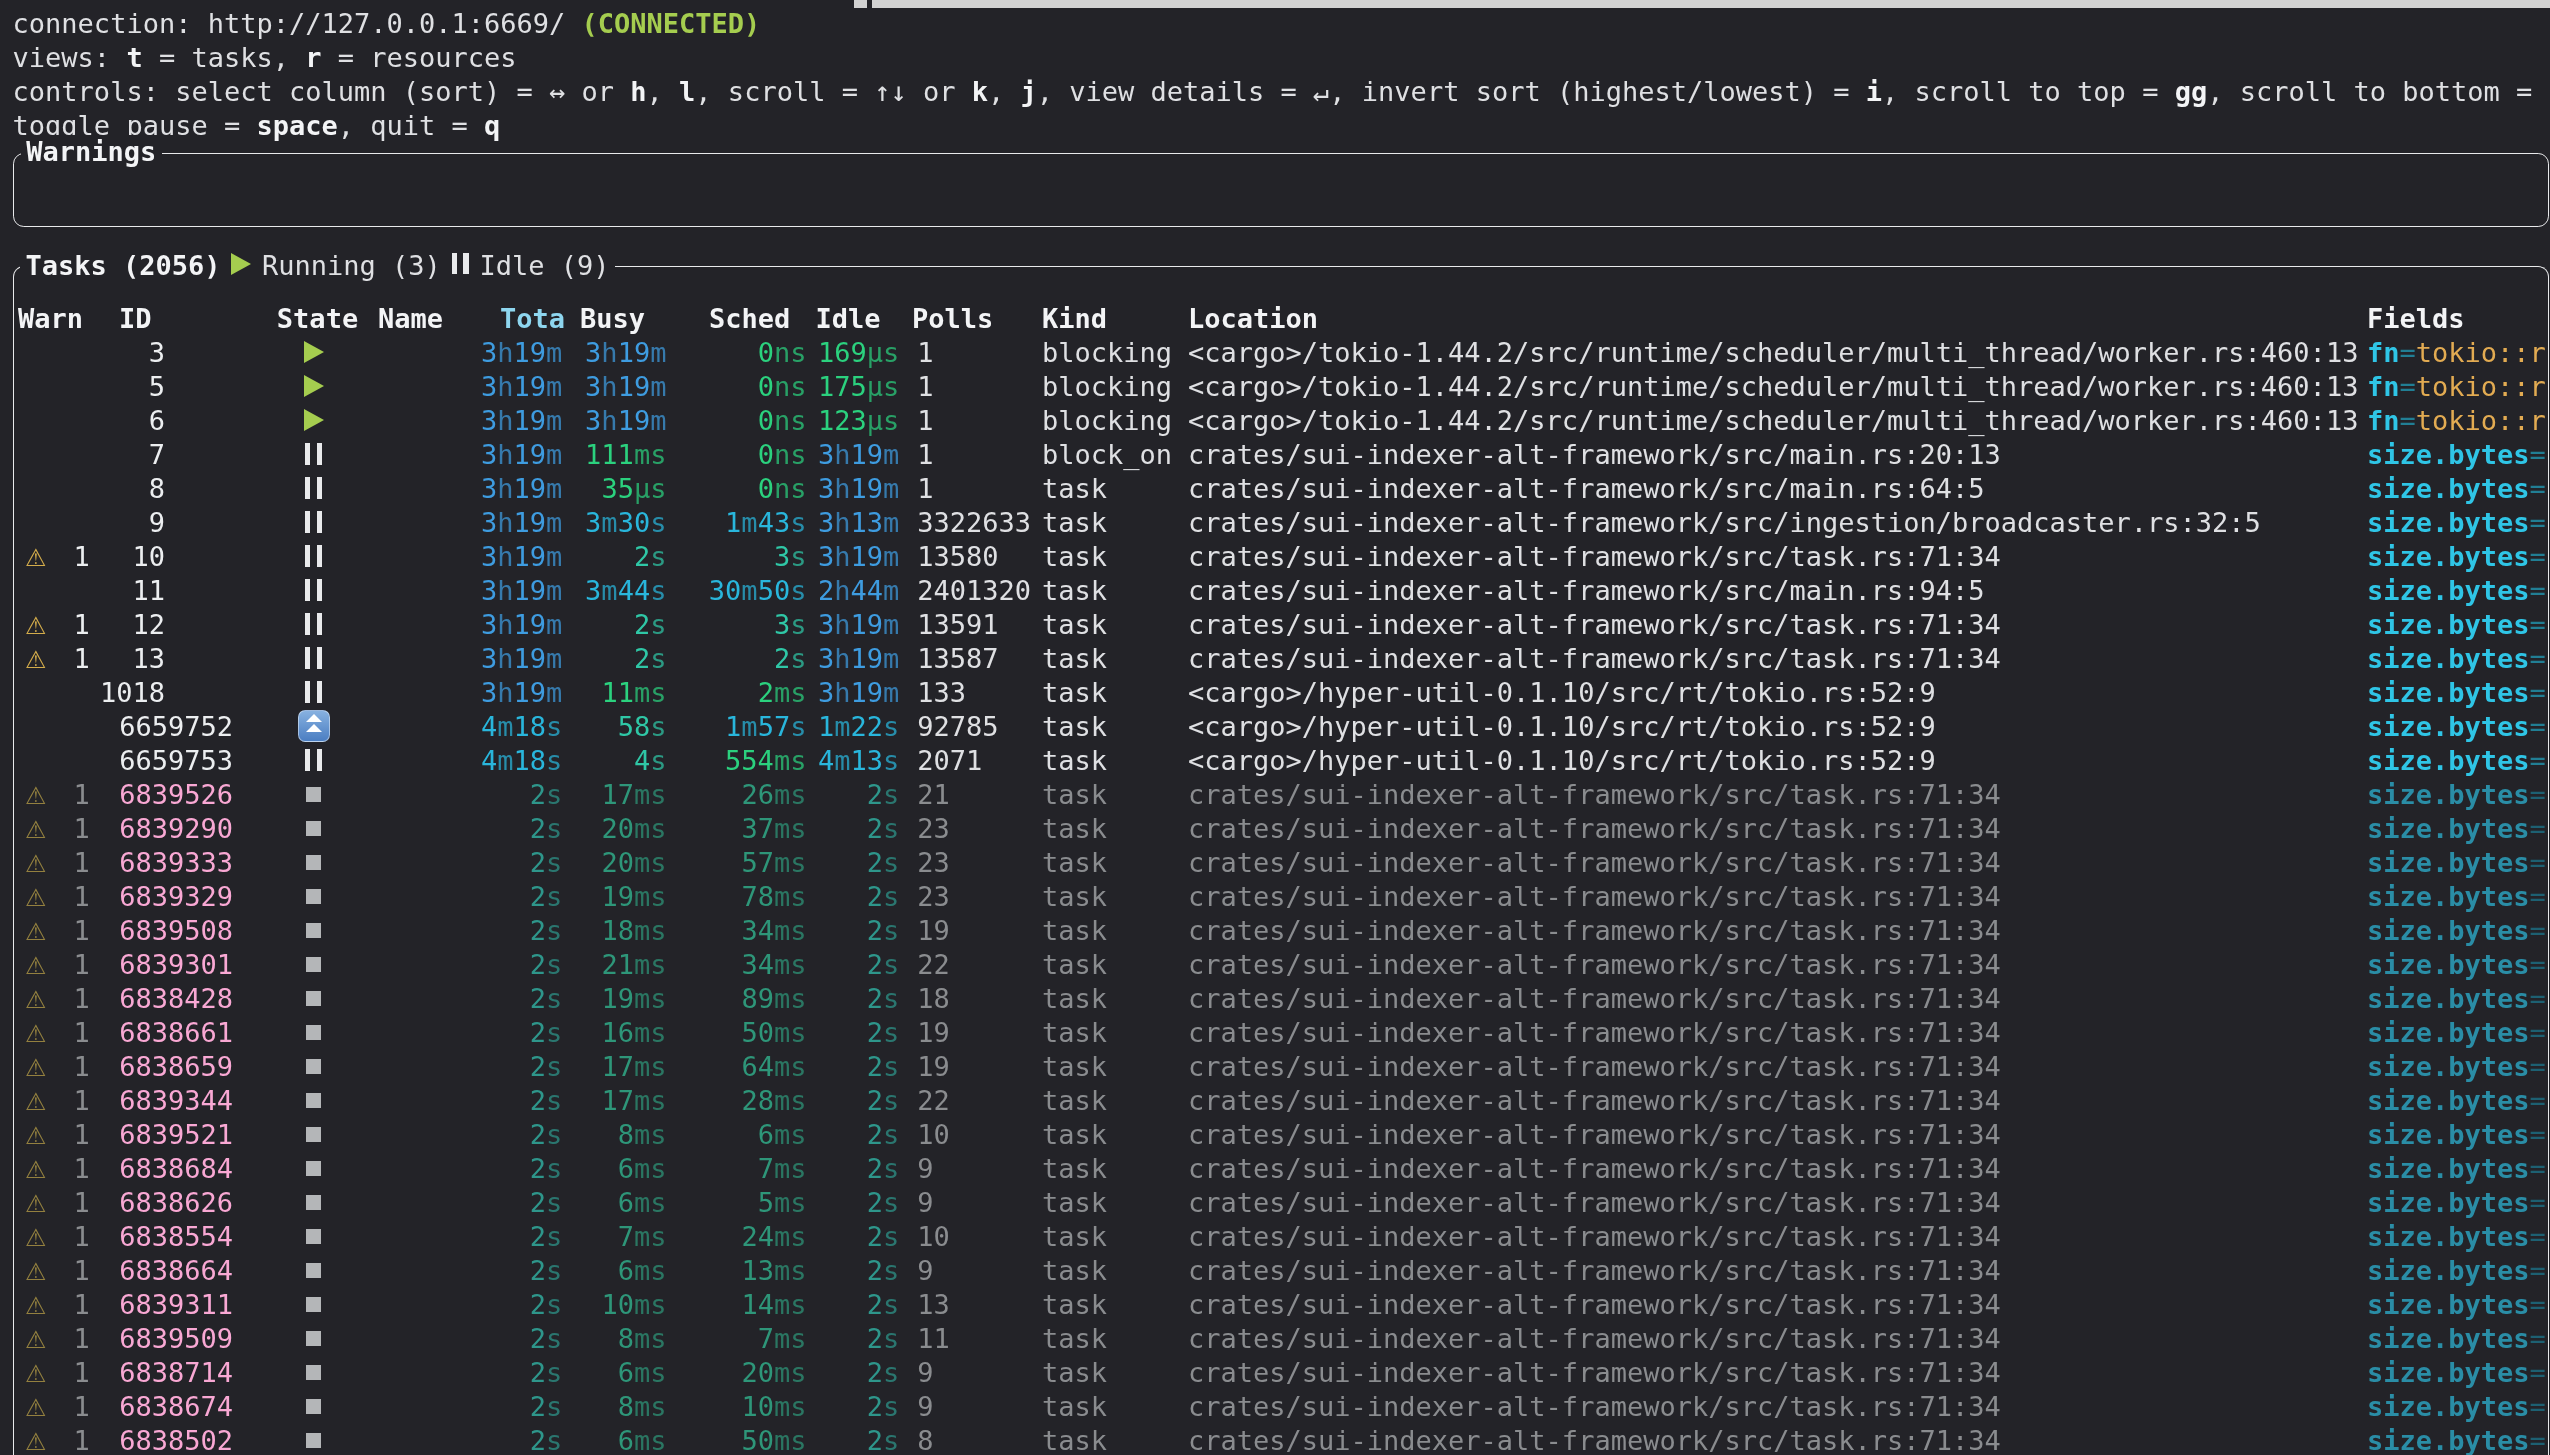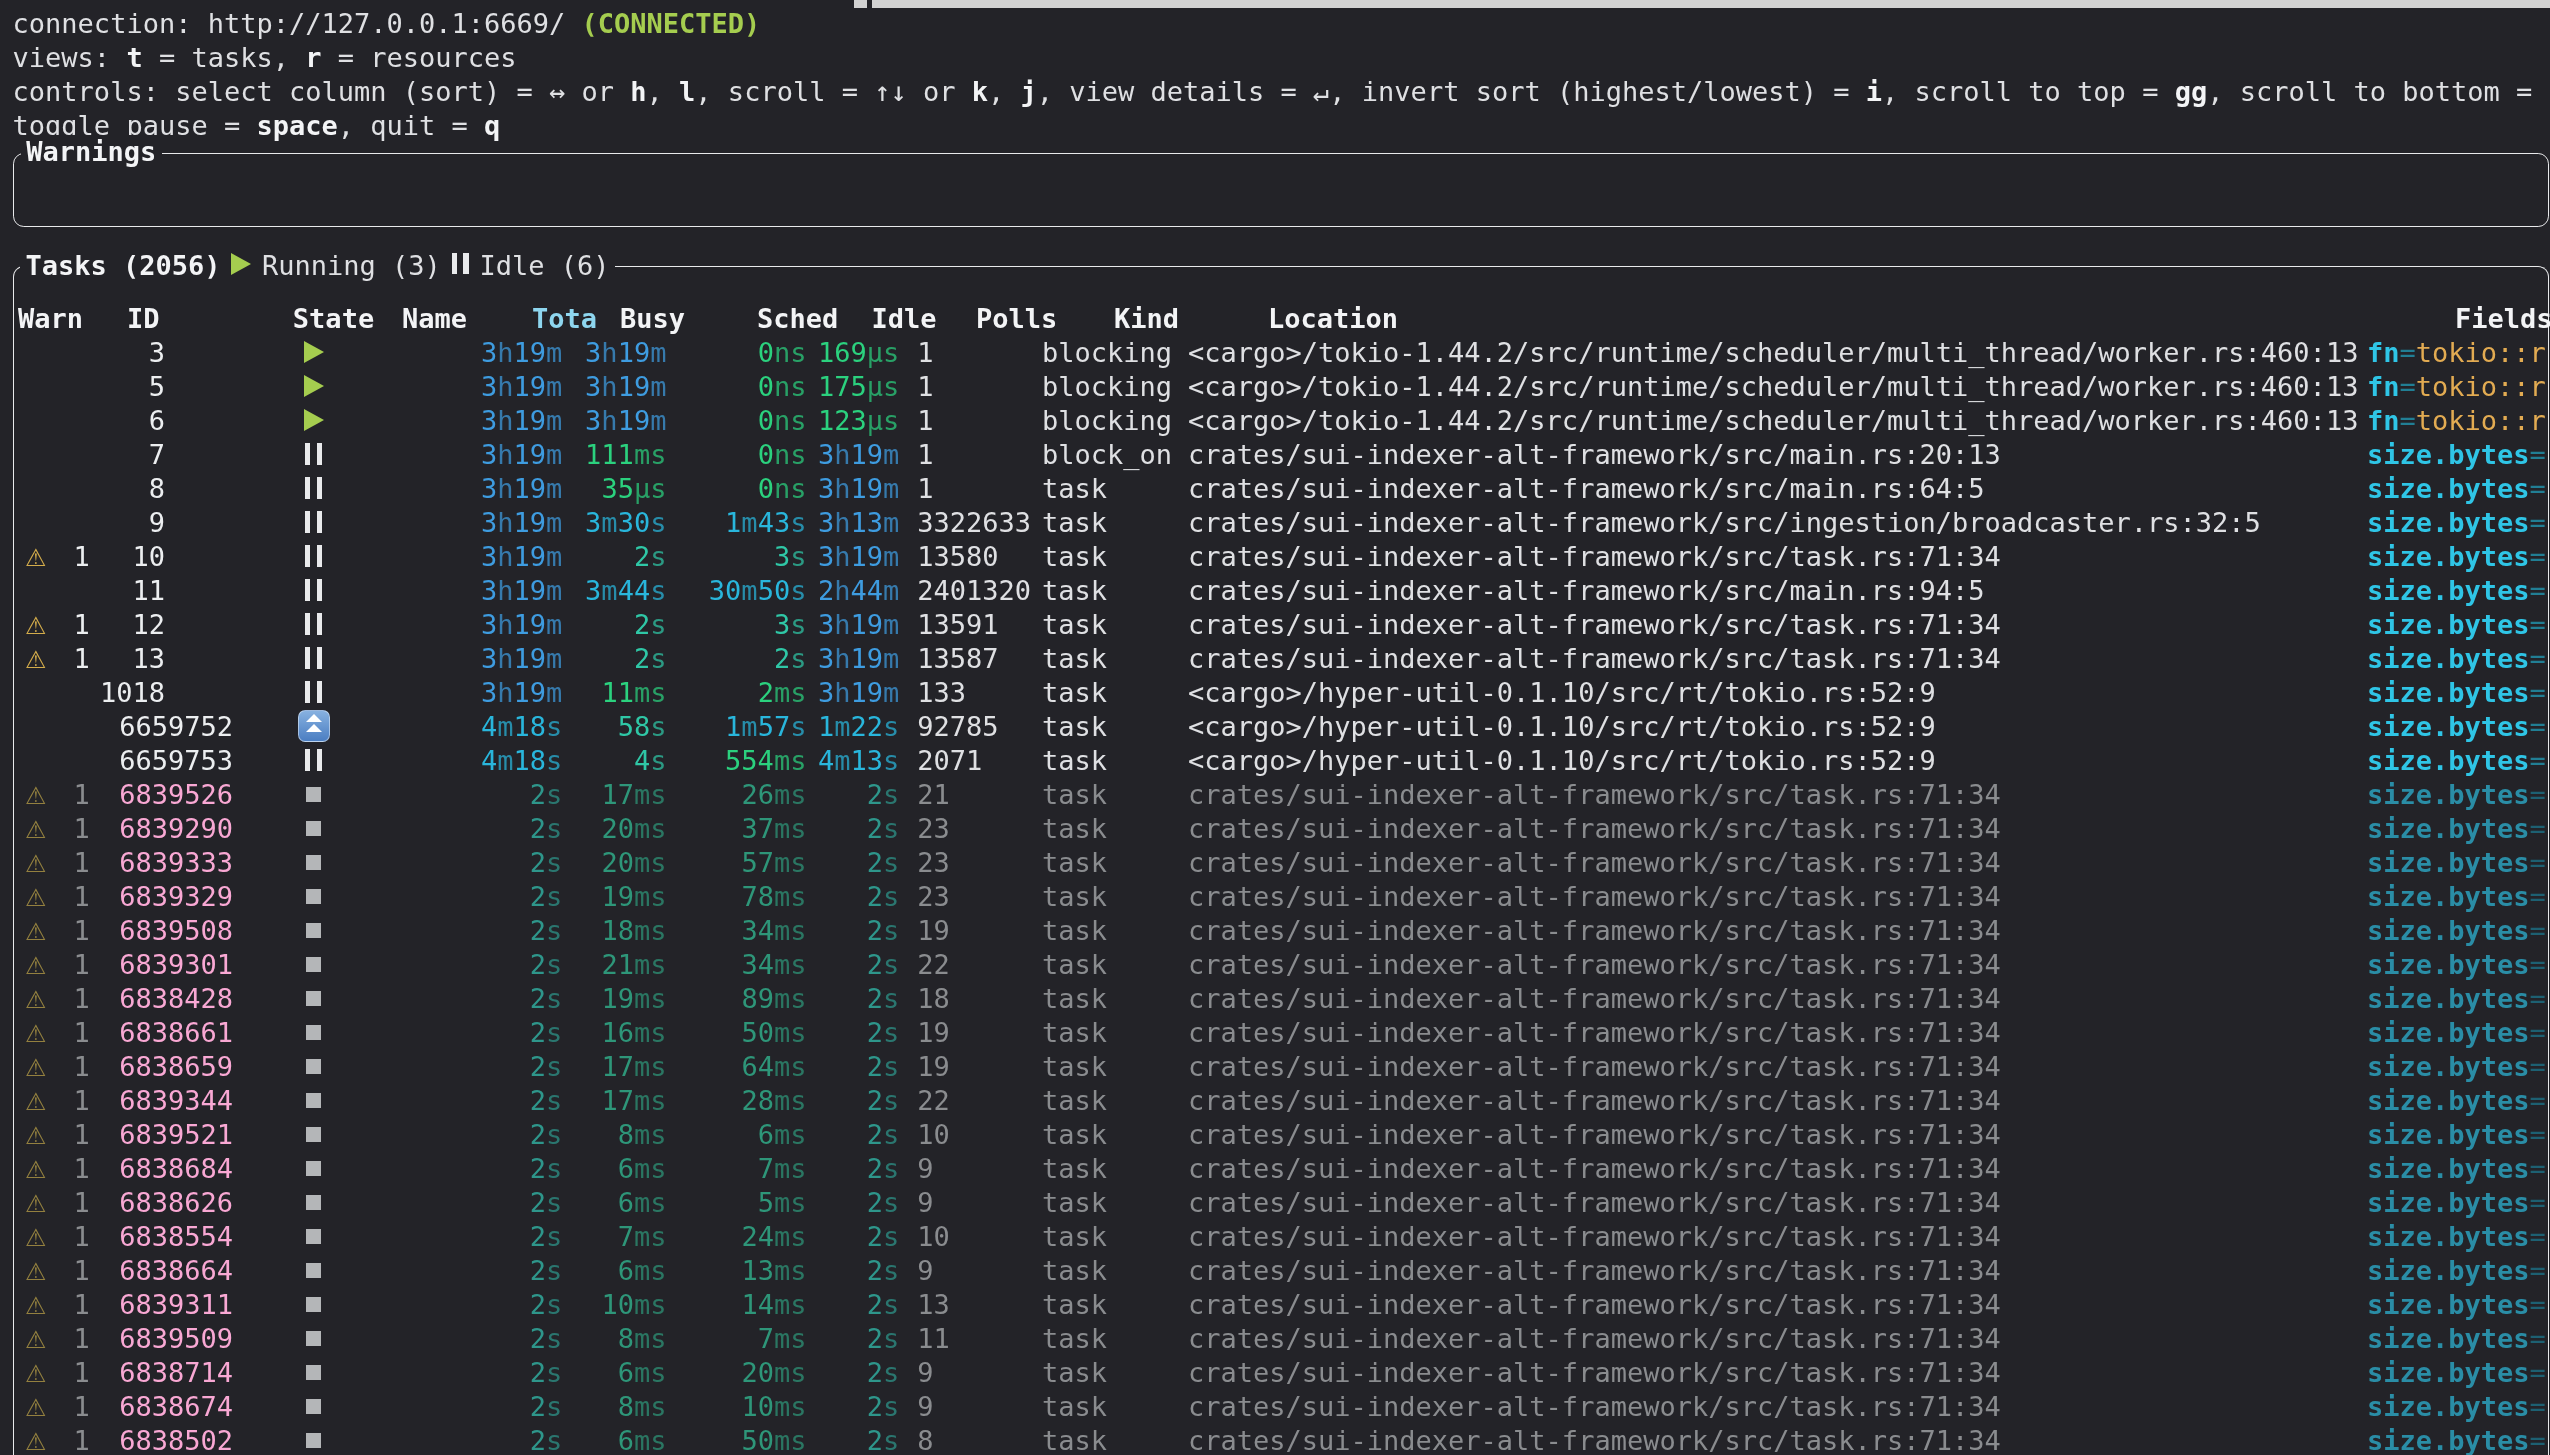--- a/index.html
+++ b/index.html
@@ -25,21 +25,21 @@
   .warning-item { position:absolute; left:12.6px; top:25px; line-height:34px; }
   .warn-glyph { color:#d3ac4b; font-family:"DejaVu Sans", sans-serif; font-size:24px; margin-right:12.6px; }
   .tasks-panel { left:12.6px; top:266px; width:2536px; height:1190px;
     border-bottom:none; border-radius:10.8px 10.8px 0 0; }
   .tasks-legend { position:absolute; left:20px; top:249px; height:34px; line-height:34px;
     background:#232328; padding:0 5.4px; display:flex; align-items:center; gap:10.8px; }
   
   .table { position:absolute; left:0; top:302px; width:2550px; }
   .tr { display:grid; height:34px; line-height:34px;
     grid-template-columns:99px 66px 213px 83px 103px 106px 140px 92px 140px 146px 1179px 185px; }
-  .tr.head { font-weight:700; color:#f3f4f6;gap:8px; }
+  .tr.head { font-weight:700; color:#f3f4f6; }
   .td { overflow:hidden; }
   .c-warn { padding-left:25px; }
   .c-id { text-align:right; color:#eceef0; }
   .c-id.wide { margin-right:-68px; position:relative; z-index:1; }
   .c-state { padding-left:84px;text-align:center; }
   .c-total, .c-busy, .c-sched, .c-idle { text-align:right; }
   .c-total { padding-right:1.8px; } .c-busy { padding-right:3.6px; }
   .c-sched { padding-right:3.6px; } .c-idle { padding-right:2.7px; }
   .c-polls { padding-left:15.3px; }
   .head .c-warn { padding-left:18px; }
@@ -98,18 +98,18 @@
     <span class="panel-label">Warnings</span>
   </div>
 
   <div class="panel tasks-panel"></div>
 
   <div class="tasks-legend">
     <span class="bold">Tasks (2056)</span>
     <span class="ic-play"></span>
     <span>Running (3)</span>
     <span class="ic-pause"></span>
-    <span>Idle (6)</span>
+    <span>Idle (9)</span>
   </div>
 
   <div class="table" id="table"><div class="tr head"><span class="td c-warn">Warn</span><span class="td c-id">ID</span><span class="td c-state">State</span><span class="td c-name">Name</span><span class="td c-total"><span class="sorted">Total</span><span class="sort-arrow">▿</span></span><span class="td c-busy">Busy</span><span class="td c-sched">Sched</span><span class="td c-idle">Idle</span><span class="td c-polls">Polls</span><span class="td c-kind">Kind</span><span class="td c-loc">Location</span><span class="td c-fields">Fields</span></div><div class="tr"><span class="td c-warn"></span><span class="td c-id">3</span><span class="td c-state"><span class="ic-play"></span></span><span class="td c-name"></span><span class="td c-total"><span class="dur-h"><span class="num">3</span><span class="unit">h</span><span class="num">19</span><span class="unit">m</span></span></span><span class="td c-busy"><span class="dur-h"><span class="num">3</span><span class="unit">h</span><span class="num">19</span><span class="unit">m</span></span></span><span class="td c-sched"><span class="dur-sub"><span class="num">0</span><span class="unit">ns</span></span></span><span class="td c-idle"><span class="dur-sub"><span class="num">169</span><span class="unit">µs</span></span></span><span class="td c-polls">1</span><span class="td c-kind">blocking</span><span class="td c-loc">&lt;cargo&gt;/tokio-1.44.2/src/runtime/scheduler/multi_thread/worker.rs:460:13</span><span class="td c-fields"><span class="f-key">fn</span><span class="f-eq">=</span><span class="f-val">tokio::r</span></span></div><div class="tr"><span class="td c-warn"></span><span class="td c-id">5</span><span class="td c-state"><span class="ic-play"></span></span><span class="td c-name"></span><span class="td c-total"><span class="dur-h"><span class="num">3</span><span class="unit">h</span><span class="num">19</span><span class="unit">m</span></span></span><span class="td c-busy"><span class="dur-h"><span class="num">3</span><span class="unit">h</span><span class="num">19</span><span class="unit">m</span></span></span><span class="td c-sched"><span class="dur-sub"><span class="num">0</span><span class="unit">ns</span></span></span><span class="td c-idle"><span class="dur-sub"><span class="num">175</span><span class="unit">µs</span></span></span><span class="td c-polls">1</span><span class="td c-kind">blocking</span><span class="td c-loc">&lt;cargo&gt;/tokio-1.44.2/src/runtime/scheduler/multi_thread/worker.rs:460:13</span><span class="td c-fields"><span class="f-key">fn</span><span class="f-eq">=</span><span class="f-val">tokio::r</span></span></div><div class="tr"><span class="td c-warn"></span><span class="td c-id">6</span><span class="td c-state"><span class="ic-play"></span></span><span class="td c-name"></span><span class="td c-total"><span class="dur-h"><span class="num">3</span><span class="unit">h</span><span class="num">19</span><span class="unit">m</span></span></span><span class="td c-busy"><span class="dur-h"><span class="num">3</span><span class="unit">h</span><span class="num">19</span><span class="unit">m</span></span></span><span class="td c-sched"><span class="dur-sub"><span class="num">0</span><span class="unit">ns</span></span></span><span class="td c-idle"><span class="dur-sub"><span class="num">123</span><span class="unit">µs</span></span></span><span class="td c-polls">1</span><span class="td c-kind">blocking</span><span class="td c-loc">&lt;cargo&gt;/tokio-1.44.2/src/runtime/scheduler/multi_thread/worker.rs:460:13</span><span class="td c-fields"><span class="f-key">fn</span><span class="f-eq">=</span><span class="f-val">tokio::r</span></span></div><div class="tr"><span class="td c-warn"></span><span class="td c-id">7</span><span class="td c-state"><span class="ic-pause"></span></span><span class="td c-name"></span><span class="td c-total"><span class="dur-h"><span class="num">3</span><span class="unit">h</span><span class="num">19</span><span class="unit">m</span></span></span><span class="td c-busy"><span class="dur-sub"><span class="num">111</span><span class="unit">ms</span></span></span><span class="td c-sched"><span class="dur-sub"><span class="num">0</span><span class="unit">ns</span></span></span><span class="td c-idle"><span class="dur-h"><span class="num">3</span><span class="unit">h</span><span class="num">19</span><span class="unit">m</span></span></span><span class="td c-polls">1</span><span class="td c-kind">block_on</span><span class="td c-loc">crates/sui-indexer-alt-framework/src/main.rs:20:13</span><span class="td c-fields"><span class="f-key">size.bytes</span><span class="f-eq">=</span></span></div><div class="tr"><span class="td c-warn"></span><span class="td c-id">8</span><span class="td c-state"><span class="ic-pause"></span></span><span class="td c-name"></span><span class="td c-total"><span class="dur-h"><span class="num">3</span><span class="unit">h</span><span class="num">19</span><span class="unit">m</span></span></span><span class="td c-busy"><span class="dur-sub"><span class="num">35</span><span class="unit">µs</span></span></span><span class="td c-sched"><span class="dur-sub"><span class="num">0</span><span class="unit">ns</span></span></span><span class="td c-idle"><span class="dur-h"><span class="num">3</span><span class="unit">h</span><span class="num">19</span><span class="unit">m</span></span></span><span class="td c-polls">1</span><span class="td c-kind">task</span><span class="td c-loc">crates/sui-indexer-alt-framework/src/main.rs:64:5</span><span class="td c-fields"><span class="f-key">size.bytes</span><span class="f-eq">=</span></span></div><div class="tr"><span class="td c-warn"></span><span class="td c-id">9</span><span class="td c-state"><span class="ic-pause"></span></span><span class="td c-name"></span><span class="td c-total"><span class="dur-h"><span class="num">3</span><span class="unit">h</span><span class="num">19</span><span class="unit">m</span></span></span><span class="td c-busy"><span class="dur-m"><span class="num">3</span><span class="unit">m</span><span class="num">30</span><span class="unit">s</span></span></span><span class="td c-sched"><span class="dur-m"><span class="num">1</span><span class="unit">m</span><span class="num">43</span><span class="unit">s</span></span></span><span class="td c-idle"><span class="dur-h"><span class="num">3</span><span class="unit">h</span><span class="num">13</span><span class="unit">m</span></span></span><span class="td c-polls">3322633</span><span class="td c-kind">task</span><span class="td c-loc">crates/sui-indexer-alt-framework/src/ingestion/broadcaster.rs:32:5</span><span class="td c-fields"><span class="f-key">size.bytes</span><span class="f-eq">=</span></span></div><div class="tr"><span class="td c-warn"><span class="warn-glyph">⚠</span><span class="warn-num">1</span></span><span class="td c-id">10</span><span class="td c-state"><span class="ic-pause"></span></span><span class="td c-name"></span><span class="td c-total"><span class="dur-h"><span class="num">3</span><span class="unit">h</span><span class="num">19</span><span class="unit">m</span></span></span><span class="td c-busy"><span class="dur-s"><span class="num">2</span><span class="unit">s</span></span></span><span class="td c-sched"><span class="dur-s"><span class="num">3</span><span class="unit">s</span></span></span><span class="td c-idle"><span class="dur-h"><span class="num">3</span><span class="unit">h</span><span class="num">19</span><span class="unit">m</span></span></span><span class="td c-polls">13580</span><span class="td c-kind">task</span><span class="td c-loc">crates/sui-indexer-alt-framework/src/task.rs:71:34</span><span class="td c-fields"><span class="f-key">size.bytes</span><span class="f-eq">=</span></span></div><div class="tr"><span class="td c-warn"></span><span class="td c-id">11</span><span class="td c-state"><span class="ic-pause"></span></span><span class="td c-name"></span><span class="td c-total"><span class="dur-h"><span class="num">3</span><span class="unit">h</span><span class="num">19</span><span class="unit">m</span></span></span><span class="td c-busy"><span class="dur-m"><span class="num">3</span><span class="unit">m</span><span class="num">44</span><span class="unit">s</span></span></span><span class="td c-sched"><span class="dur-m"><span class="num">30</span><span class="unit">m</span><span class="num">50</span><span class="unit">s</span></span></span><span class="td c-idle"><span class="dur-h"><span class="num">2</span><span class="unit">h</span><span class="num">44</span><span class="unit">m</span></span></span><span class="td c-polls">2401320</span><span class="td c-kind">task</span><span class="td c-loc">crates/sui-indexer-alt-framework/src/main.rs:94:5</span><span class="td c-fields"><span class="f-key">size.bytes</span><span class="f-eq">=</span></span></div><div class="tr"><span class="td c-warn"><span class="warn-glyph">⚠</span><span class="warn-num">1</span></span><span class="td c-id">12</span><span class="td c-state"><span class="ic-pause"></span></span><span class="td c-name"></span><span class="td c-total"><span class="dur-h"><span class="num">3</span><span class="unit">h</span><span class="num">19</span><span class="unit">m</span></span></span><span class="td c-busy"><span class="dur-s"><span class="num">2</span><span class="unit">s</span></span></span><span class="td c-sched"><span class="dur-s"><span class="num">3</span><span class="unit">s</span></span></span><span class="td c-idle"><span class="dur-h"><span class="num">3</span><span class="unit">h</span><span class="num">19</span><span class="unit">m</span></span></span><span class="td c-polls">13591</span><span class="td c-kind">task</span><span class="td c-loc">crates/sui-indexer-alt-framework/src/task.rs:71:34</span><span class="td c-fields"><span class="f-key">size.bytes</span><span class="f-eq">=</span></span></div><div class="tr"><span class="td c-warn"><span class="warn-glyph">⚠</span><span class="warn-num">1</span></span><span class="td c-id">13</span><span class="td c-state"><span class="ic-pause"></span></span><span class="td c-name"></span><span class="td c-total"><span class="dur-h"><span class="num">3</span><span class="unit">h</span><span class="num">19</span><span class="unit">m</span></span></span><span class="td c-busy"><span class="dur-s"><span class="num">2</span><span class="unit">s</span></span></span><span class="td c-sched"><span class="dur-s"><span class="num">2</span><span class="unit">s</span></span></span><span class="td c-idle"><span class="dur-h"><span class="num">3</span><span class="unit">h</span><span class="num">19</span><span class="unit">m</span></span></span><span class="td c-polls">13587</span><span class="td c-kind">task</span><span class="td c-loc">crates/sui-indexer-alt-framework/src/task.rs:71:34</span><span class="td c-fields"><span class="f-key">size.bytes</span><span class="f-eq">=</span></span></div><div class="tr"><span class="td c-warn"></span><span class="td c-id">1018</span><span class="td c-state"><span class="ic-pause"></span></span><span class="td c-name"></span><span class="td c-total"><span class="dur-h"><span class="num">3</span><span class="unit">h</span><span class="num">19</span><span class="unit">m</span></span></span><span class="td c-busy"><span class="dur-sub"><span class="num">11</span><span class="unit">ms</span></span></span><span class="td c-sched"><span class="dur-sub"><span class="num">2</span><span class="unit">ms</span></span></span><span class="td c-idle"><span class="dur-h"><span class="num">3</span><span class="unit">h</span><span class="num">19</span><span class="unit">m</span></span></span><span class="td c-polls">133</span><span class="td c-kind">task</span><span class="td c-loc">&lt;cargo&gt;/hyper-util-0.1.10/src/rt/tokio.rs:52:9</span><span class="td c-fields"><span class="f-key">size.bytes</span><span class="f-eq">=</span></span></div><div class="tr"><span class="td c-warn"></span><span class="td c-id wide">6659752</span><span class="td c-state"><span class="ic-sched"><span class="a1"></span><span class="a2"></span></span></span><span class="td c-name"></span><span class="td c-total"><span class="dur-m"><span class="num">4</span><span class="unit">m</span><span class="num">18</span><span class="unit">s</span></span></span><span class="td c-busy"><span class="dur-s"><span class="num">58</span><span class="unit">s</span></span></span><span class="td c-sched"><span class="dur-m"><span class="num">1</span><span class="unit">m</span><span class="num">57</span><span class="unit">s</span></span></span><span class="td c-idle"><span class="dur-m"><span class="num">1</span><span class="unit">m</span><span class="num">22</span><span class="unit">s</span></span></span><span class="td c-polls">92785</span><span class="td c-kind">task</span><span class="td c-loc">&lt;cargo&gt;/hyper-util-0.1.10/src/rt/tokio.rs:52:9</span><span class="td c-fields"><span class="f-key">size.bytes</span><span class="f-eq">=</span></span></div><div class="tr"><span class="td c-warn"></span><span class="td c-id wide">6659753</span><span class="td c-state"><span class="ic-pause"></span></span><span class="td c-name"></span><span class="td c-total"><span class="dur-m"><span class="num">4</span><span class="unit">m</span><span class="num">18</span><span class="unit">s</span></span></span><span class="td c-busy"><span class="dur-s"><span class="num">4</span><span class="unit">s</span></span></span><span class="td c-sched"><span class="dur-sub"><span class="num">554</span><span class="unit">ms</span></span></span><span class="td c-idle"><span class="dur-m"><span class="num">4</span><span class="unit">m</span><span class="num">13</span><span class="unit">s</span></span></span><span class="td c-polls">2071</span><span class="td c-kind">task</span><span class="td c-loc">&lt;cargo&gt;/hyper-util-0.1.10/src/rt/tokio.rs:52:9</span><span class="td c-fields"><span class="f-key">size.bytes</span><span class="f-eq">=</span></span></div><div class="tr dim"><span class="td c-warn"><span class="warn-glyph">⚠</span><span class="warn-num">1</span></span><span class="td c-id wide">6839526</span><span class="td c-state"><span class="ic-stop"></span></span><span class="td c-name"></span><span class="td c-total"><span class="dur-s"><span class="num">2</span><span class="unit">s</span></span></span><span class="td c-busy"><span class="dur-sub"><span class="num">17</span><span class="unit">ms</span></span></span><span class="td c-sched"><span class="dur-sub"><span class="num">26</span><span class="unit">ms</span></span></span><span class="td c-idle"><span class="dur-s"><span class="num">2</span><span class="unit">s</span></span></span><span class="td c-polls">21</span><span class="td c-kind">task</span><span class="td c-loc">crates/sui-indexer-alt-framework/src/task.rs:71:34</span><span class="td c-fields"><span class="f-key">size.bytes</span><span class="f-eq">=</span></span></div><div class="tr dim"><span class="td c-warn"><span class="warn-glyph">⚠</span><span class="warn-num">1</span></span><span class="td c-id wide">6839290</span><span class="td c-state"><span class="ic-stop"></span></span><span class="td c-name"></span><span class="td c-total"><span class="dur-s"><span class="num">2</span><span class="unit">s</span></span></span><span class="td c-busy"><span class="dur-sub"><span class="num">20</span><span class="unit">ms</span></span></span><span class="td c-sched"><span class="dur-sub"><span class="num">37</span><span class="unit">ms</span></span></span><span class="td c-idle"><span class="dur-s"><span class="num">2</span><span class="unit">s</span></span></span><span class="td c-polls">23</span><span class="td c-kind">task</span><span class="td c-loc">crates/sui-indexer-alt-framework/src/task.rs:71:34</span><span class="td c-fields"><span class="f-key">size.bytes</span><span class="f-eq">=</span></span></div><div class="tr dim"><span class="td c-warn"><span class="warn-glyph">⚠</span><span class="warn-num">1</span></span><span class="td c-id wide">6839333</span><span class="td c-state"><span class="ic-stop"></span></span><span class="td c-name"></span><span class="td c-total"><span class="dur-s"><span class="num">2</span><span class="unit">s</span></span></span><span class="td c-busy"><span class="dur-sub"><span class="num">20</span><span class="unit">ms</span></span></span><span class="td c-sched"><span class="dur-sub"><span class="num">57</span><span class="unit">ms</span></span></span><span class="td c-idle"><span class="dur-s"><span class="num">2</span><span class="unit">s</span></span></span><span class="td c-polls">23</span><span class="td c-kind">task</span><span class="td c-loc">crates/sui-indexer-alt-framework/src/task.rs:71:34</span><span class="td c-fields"><span class="f-key">size.bytes</span><span class="f-eq">=</span></span></div><div class="tr dim"><span class="td c-warn"><span class="warn-glyph">⚠</span><span class="warn-num">1</span></span><span class="td c-id wide">6839329</span><span class="td c-state"><span class="ic-stop"></span></span><span class="td c-name"></span><span class="td c-total"><span class="dur-s"><span class="num">2</span><span class="unit">s</span></span></span><span class="td c-busy"><span class="dur-sub"><span class="num">19</span><span class="unit">ms</span></span></span><span class="td c-sched"><span class="dur-sub"><span class="num">78</span><span class="unit">ms</span></span></span><span class="td c-idle"><span class="dur-s"><span class="num">2</span><span class="unit">s</span></span></span><span class="td c-polls">23</span><span class="td c-kind">task</span><span class="td c-loc">crates/sui-indexer-alt-framework/src/task.rs:71:34</span><span class="td c-fields"><span class="f-key">size.bytes</span><span class="f-eq">=</span></span></div><div class="tr dim"><span class="td c-warn"><span class="warn-glyph">⚠</span><span class="warn-num">1</span></span><span class="td c-id wide">6839508</span><span class="td c-state"><span class="ic-stop"></span></span><span class="td c-name"></span><span class="td c-total"><span class="dur-s"><span class="num">2</span><span class="unit">s</span></span></span><span class="td c-busy"><span class="dur-sub"><span class="num">18</span><span class="unit">ms</span></span></span><span class="td c-sched"><span class="dur-sub"><span class="num">34</span><span class="unit">ms</span></span></span><span class="td c-idle"><span class="dur-s"><span class="num">2</span><span class="unit">s</span></span></span><span class="td c-polls">19</span><span class="td c-kind">task</span><span class="td c-loc">crates/sui-indexer-alt-framework/src/task.rs:71:34</span><span class="td c-fields"><span class="f-key">size.bytes</span><span class="f-eq">=</span></span></div><div class="tr dim"><span class="td c-warn"><span class="warn-glyph">⚠</span><span class="warn-num">1</span></span><span class="td c-id wide">6839301</span><span class="td c-state"><span class="ic-stop"></span></span><span class="td c-name"></span><span class="td c-total"><span class="dur-s"><span class="num">2</span><span class="unit">s</span></span></span><span class="td c-busy"><span class="dur-sub"><span class="num">21</span><span class="unit">ms</span></span></span><span class="td c-sched"><span class="dur-sub"><span class="num">34</span><span class="unit">ms</span></span></span><span class="td c-idle"><span class="dur-s"><span class="num">2</span><span class="unit">s</span></span></span><span class="td c-polls">22</span><span class="td c-kind">task</span><span class="td c-loc">crates/sui-indexer-alt-framework/src/task.rs:71:34</span><span class="td c-fields"><span class="f-key">size.bytes</span><span class="f-eq">=</span></span></div><div class="tr dim"><span class="td c-warn"><span class="warn-glyph">⚠</span><span class="warn-num">1</span></span><span class="td c-id wide">6838428</span><span class="td c-state"><span class="ic-stop"></span></span><span class="td c-name"></span><span class="td c-total"><span class="dur-s"><span class="num">2</span><span class="unit">s</span></span></span><span class="td c-busy"><span class="dur-sub"><span class="num">19</span><span class="unit">ms</span></span></span><span class="td c-sched"><span class="dur-sub"><span class="num">89</span><span class="unit">ms</span></span></span><span class="td c-idle"><span class="dur-s"><span class="num">2</span><span class="unit">s</span></span></span><span class="td c-polls">18</span><span class="td c-kind">task</span><span class="td c-loc">crates/sui-indexer-alt-framework/src/task.rs:71:34</span><span class="td c-fields"><span class="f-key">size.bytes</span><span class="f-eq">=</span></span></div><div class="tr dim"><span class="td c-warn"><span class="warn-glyph">⚠</span><span class="warn-num">1</span></span><span class="td c-id wide">6838661</span><span class="td c-state"><span class="ic-stop"></span></span><span class="td c-name"></span><span class="td c-total"><span class="dur-s"><span class="num">2</span><span class="unit">s</span></span></span><span class="td c-busy"><span class="dur-sub"><span class="num">16</span><span class="unit">ms</span></span></span><span class="td c-sched"><span class="dur-sub"><span class="num">50</span><span class="unit">ms</span></span></span><span class="td c-idle"><span class="dur-s"><span class="num">2</span><span class="unit">s</span></span></span><span class="td c-polls">19</span><span class="td c-kind">task</span><span class="td c-loc">crates/sui-indexer-alt-framework/src/task.rs:71:34</span><span class="td c-fields"><span class="f-key">size.bytes</span><span class="f-eq">=</span></span></div><div class="tr dim"><span class="td c-warn"><span class="warn-glyph">⚠</span><span class="warn-num">1</span></span><span class="td c-id wide">6838659</span><span class="td c-state"><span class="ic-stop"></span></span><span class="td c-name"></span><span class="td c-total"><span class="dur-s"><span class="num">2</span><span class="unit">s</span></span></span><span class="td c-busy"><span class="dur-sub"><span class="num">17</span><span class="unit">ms</span></span></span><span class="td c-sched"><span class="dur-sub"><span class="num">64</span><span class="unit">ms</span></span></span><span class="td c-idle"><span class="dur-s"><span class="num">2</span><span class="unit">s</span></span></span><span class="td c-polls">19</span><span class="td c-kind">task</span><span class="td c-loc">crates/sui-indexer-alt-framework/src/task.rs:71:34</span><span class="td c-fields"><span class="f-key">size.bytes</span><span class="f-eq">=</span></span></div><div class="tr dim"><span class="td c-warn"><span class="warn-glyph">⚠</span><span class="warn-num">1</span></span><span class="td c-id wide">6839344</span><span class="td c-state"><span class="ic-stop"></span></span><span class="td c-name"></span><span class="td c-total"><span class="dur-s"><span class="num">2</span><span class="unit">s</span></span></span><span class="td c-busy"><span class="dur-sub"><span class="num">17</span><span class="unit">ms</span></span></span><span class="td c-sched"><span class="dur-sub"><span class="num">28</span><span class="unit">ms</span></span></span><span class="td c-idle"><span class="dur-s"><span class="num">2</span><span class="unit">s</span></span></span><span class="td c-polls">22</span><span class="td c-kind">task</span><span class="td c-loc">crates/sui-indexer-alt-framework/src/task.rs:71:34</span><span class="td c-fields"><span class="f-key">size.bytes</span><span class="f-eq">=</span></span></div><div class="tr dim"><span class="td c-warn"><span class="warn-glyph">⚠</span><span class="warn-num">1</span></span><span class="td c-id wide">6839521</span><span class="td c-state"><span class="ic-stop"></span></span><span class="td c-name"></span><span class="td c-total"><span class="dur-s"><span class="num">2</span><span class="unit">s</span></span></span><span class="td c-busy"><span class="dur-sub"><span class="num">8</span><span class="unit">ms</span></span></span><span class="td c-sched"><span class="dur-sub"><span class="num">6</span><span class="unit">ms</span></span></span><span class="td c-idle"><span class="dur-s"><span class="num">2</span><span class="unit">s</span></span></span><span class="td c-polls">10</span><span class="td c-kind">task</span><span class="td c-loc">crates/sui-indexer-alt-framework/src/task.rs:71:34</span><span class="td c-fields"><span class="f-key">size.bytes</span><span class="f-eq">=</span></span></div><div class="tr dim"><span class="td c-warn"><span class="warn-glyph">⚠</span><span class="warn-num">1</span></span><span class="td c-id wide">6838684</span><span class="td c-state"><span class="ic-stop"></span></span><span class="td c-name"></span><span class="td c-total"><span class="dur-s"><span class="num">2</span><span class="unit">s</span></span></span><span class="td c-busy"><span class="dur-sub"><span class="num">6</span><span class="unit">ms</span></span></span><span class="td c-sched"><span class="dur-sub"><span class="num">7</span><span class="unit">ms</span></span></span><span class="td c-idle"><span class="dur-s"><span class="num">2</span><span class="unit">s</span></span></span><span class="td c-polls">9</span><span class="td c-kind">task</span><span class="td c-loc">crates/sui-indexer-alt-framework/src/task.rs:71:34</span><span class="td c-fields"><span class="f-key">size.bytes</span><span class="f-eq">=</span></span></div><div class="tr dim"><span class="td c-warn"><span class="warn-glyph">⚠</span><span class="warn-num">1</span></span><span class="td c-id wide">6838626</span><span class="td c-state"><span class="ic-stop"></span></span><span class="td c-name"></span><span class="td c-total"><span class="dur-s"><span class="num">2</span><span class="unit">s</span></span></span><span class="td c-busy"><span class="dur-sub"><span class="num">6</span><span class="unit">ms</span></span></span><span class="td c-sched"><span class="dur-sub"><span class="num">5</span><span class="unit">ms</span></span></span><span class="td c-idle"><span class="dur-s"><span class="num">2</span><span class="unit">s</span></span></span><span class="td c-polls">9</span><span class="td c-kind">task</span><span class="td c-loc">crates/sui-indexer-alt-framework/src/task.rs:71:34</span><span class="td c-fields"><span class="f-key">size.bytes</span><span class="f-eq">=</span></span></div><div class="tr dim"><span class="td c-warn"><span class="warn-glyph">⚠</span><span class="warn-num">1</span></span><span class="td c-id wide">6838554</span><span class="td c-state"><span class="ic-stop"></span></span><span class="td c-name"></span><span class="td c-total"><span class="dur-s"><span class="num">2</span><span class="unit">s</span></span></span><span class="td c-busy"><span class="dur-sub"><span class="num">7</span><span class="unit">ms</span></span></span><span class="td c-sched"><span class="dur-sub"><span class="num">24</span><span class="unit">ms</span></span></span><span class="td c-idle"><span class="dur-s"><span class="num">2</span><span class="unit">s</span></span></span><span class="td c-polls">10</span><span class="td c-kind">task</span><span class="td c-loc">crates/sui-indexer-alt-framework/src/task.rs:71:34</span><span class="td c-fields"><span class="f-key">size.bytes</span><span class="f-eq">=</span></span></div><div class="tr dim"><span class="td c-warn"><span class="warn-glyph">⚠</span><span class="warn-num">1</span></span><span class="td c-id wide">6838664</span><span class="td c-state"><span class="ic-stop"></span></span><span class="td c-name"></span><span class="td c-total"><span class="dur-s"><span class="num">2</span><span class="unit">s</span></span></span><span class="td c-busy"><span class="dur-sub"><span class="num">6</span><span class="unit">ms</span></span></span><span class="td c-sched"><span class="dur-sub"><span class="num">13</span><span class="unit">ms</span></span></span><span class="td c-idle"><span class="dur-s"><span class="num">2</span><span class="unit">s</span></span></span><span class="td c-polls">9</span><span class="td c-kind">task</span><span class="td c-loc">crates/sui-indexer-alt-framework/src/task.rs:71:34</span><span class="td c-fields"><span class="f-key">size.bytes</span><span class="f-eq">=</span></span></div><div class="tr dim"><span class="td c-warn"><span class="warn-glyph">⚠</span><span class="warn-num">1</span></span><span class="td c-id wide">6839311</span><span class="td c-state"><span class="ic-stop"></span></span><span class="td c-name"></span><span class="td c-total"><span class="dur-s"><span class="num">2</span><span class="unit">s</span></span></span><span class="td c-busy"><span class="dur-sub"><span class="num">10</span><span class="unit">ms</span></span></span><span class="td c-sched"><span class="dur-sub"><span class="num">14</span><span class="unit">ms</span></span></span><span class="td c-idle"><span class="dur-s"><span class="num">2</span><span class="unit">s</span></span></span><span class="td c-polls">13</span><span class="td c-kind">task</span><span class="td c-loc">crates/sui-indexer-alt-framework/src/task.rs:71:34</span><span class="td c-fields"><span class="f-key">size.bytes</span><span class="f-eq">=</span></span></div><div class="tr dim"><span class="td c-warn"><span class="warn-glyph">⚠</span><span class="warn-num">1</span></span><span class="td c-id wide">6839509</span><span class="td c-state"><span class="ic-stop"></span></span><span class="td c-name"></span><span class="td c-total"><span class="dur-s"><span class="num">2</span><span class="unit">s</span></span></span><span class="td c-busy"><span class="dur-sub"><span class="num">8</span><span class="unit">ms</span></span></span><span class="td c-sched"><span class="dur-sub"><span class="num">7</span><span class="unit">ms</span></span></span><span class="td c-idle"><span class="dur-s"><span class="num">2</span><span class="unit">s</span></span></span><span class="td c-polls">11</span><span class="td c-kind">task</span><span class="td c-loc">crates/sui-indexer-alt-framework/src/task.rs:71:34</span><span class="td c-fields"><span class="f-key">size.bytes</span><span class="f-eq">=</span></span></div><div class="tr dim"><span class="td c-warn"><span class="warn-glyph">⚠</span><span class="warn-num">1</span></span><span class="td c-id wide">6838714</span><span class="td c-state"><span class="ic-stop"></span></span><span class="td c-name"></span><span class="td c-total"><span class="dur-s"><span class="num">2</span><span class="unit">s</span></span></span><span class="td c-busy"><span class="dur-sub"><span class="num">6</span><span class="unit">ms</span></span></span><span class="td c-sched"><span class="dur-sub"><span class="num">20</span><span class="unit">ms</span></span></span><span class="td c-idle"><span class="dur-s"><span class="num">2</span><span class="unit">s</span></span></span><span class="td c-polls">9</span><span class="td c-kind">task</span><span class="td c-loc">crates/sui-indexer-alt-framework/src/task.rs:71:34</span><span class="td c-fields"><span class="f-key">size.bytes</span><span class="f-eq">=</span></span></div><div class="tr dim"><span class="td c-warn"><span class="warn-glyph">⚠</span><span class="warn-num">1</span></span><span class="td c-id wide">6838674</span><span class="td c-state"><span class="ic-stop"></span></span><span class="td c-name"></span><span class="td c-total"><span class="dur-s"><span class="num">2</span><span class="unit">s</span></span></span><span class="td c-busy"><span class="dur-sub"><span class="num">8</span><span class="unit">ms</span></span></span><span class="td c-sched"><span class="dur-sub"><span class="num">10</span><span class="unit">ms</span></span></span><span class="td c-idle"><span class="dur-s"><span class="num">2</span><span class="unit">s</span></span></span><span class="td c-polls">9</span><span class="td c-kind">task</span><span class="td c-loc">crates/sui-indexer-alt-framework/src/task.rs:71:34</span><span class="td c-fields"><span class="f-key">size.bytes</span><span class="f-eq">=</span></span></div><div class="tr dim"><span class="td c-warn"><span class="warn-glyph">⚠</span><span class="warn-num">1</span></span><span class="td c-id wide">6838502</span><span class="td c-state"><span class="ic-stop"></span></span><span class="td c-name"></span><span class="td c-total"><span class="dur-s"><span class="num">2</span><span class="unit">s</span></span></span><span class="td c-busy"><span class="dur-sub"><span class="num">6</span><span class="unit">ms</span></span></span><span class="td c-sched"><span class="dur-sub"><span class="num">50</span><span class="unit">ms</span></span></span><span class="td c-idle"><span class="dur-s"><span class="num">2</span><span class="unit">s</span></span></span><span class="td c-polls">8</span><span class="td c-kind">task</span><span class="td c-loc">crates/sui-indexer-alt-framework/src/task.rs:71:34</span><span class="td c-fields"><span class="f-key">size.bytes</span><span class="f-eq">=</span></span></div></div>
 </div>
 
 
 </body></html>

